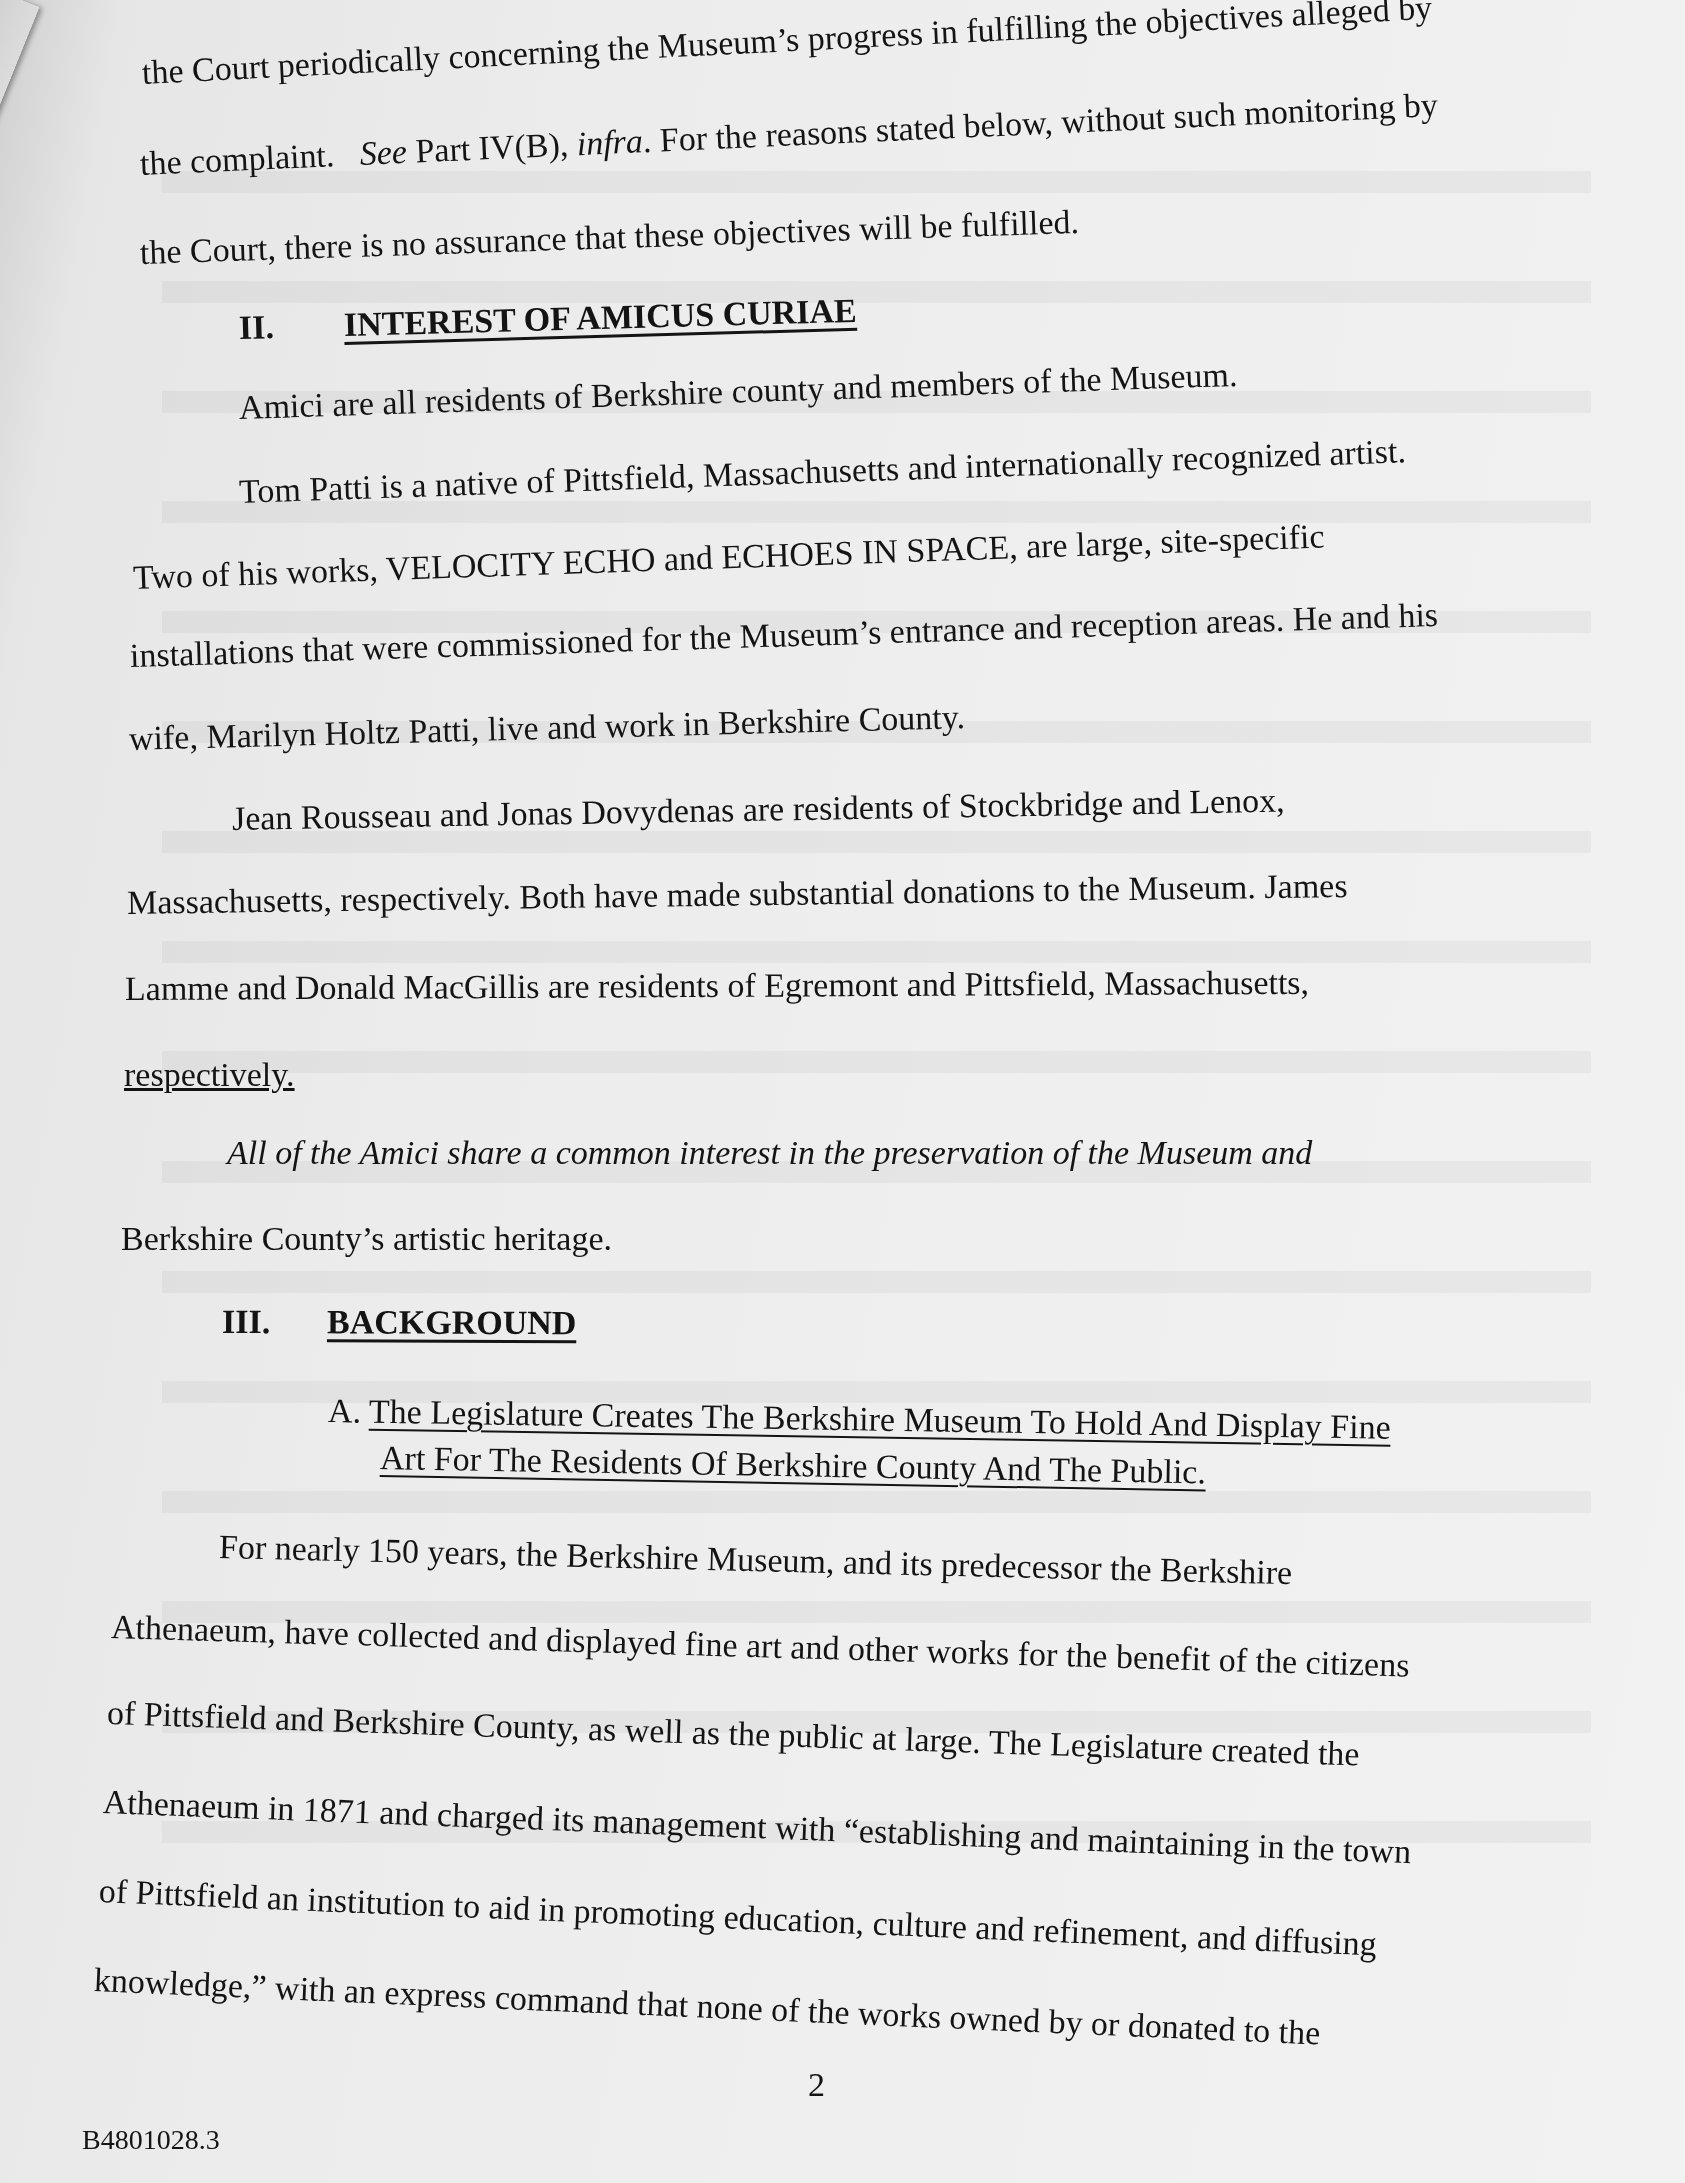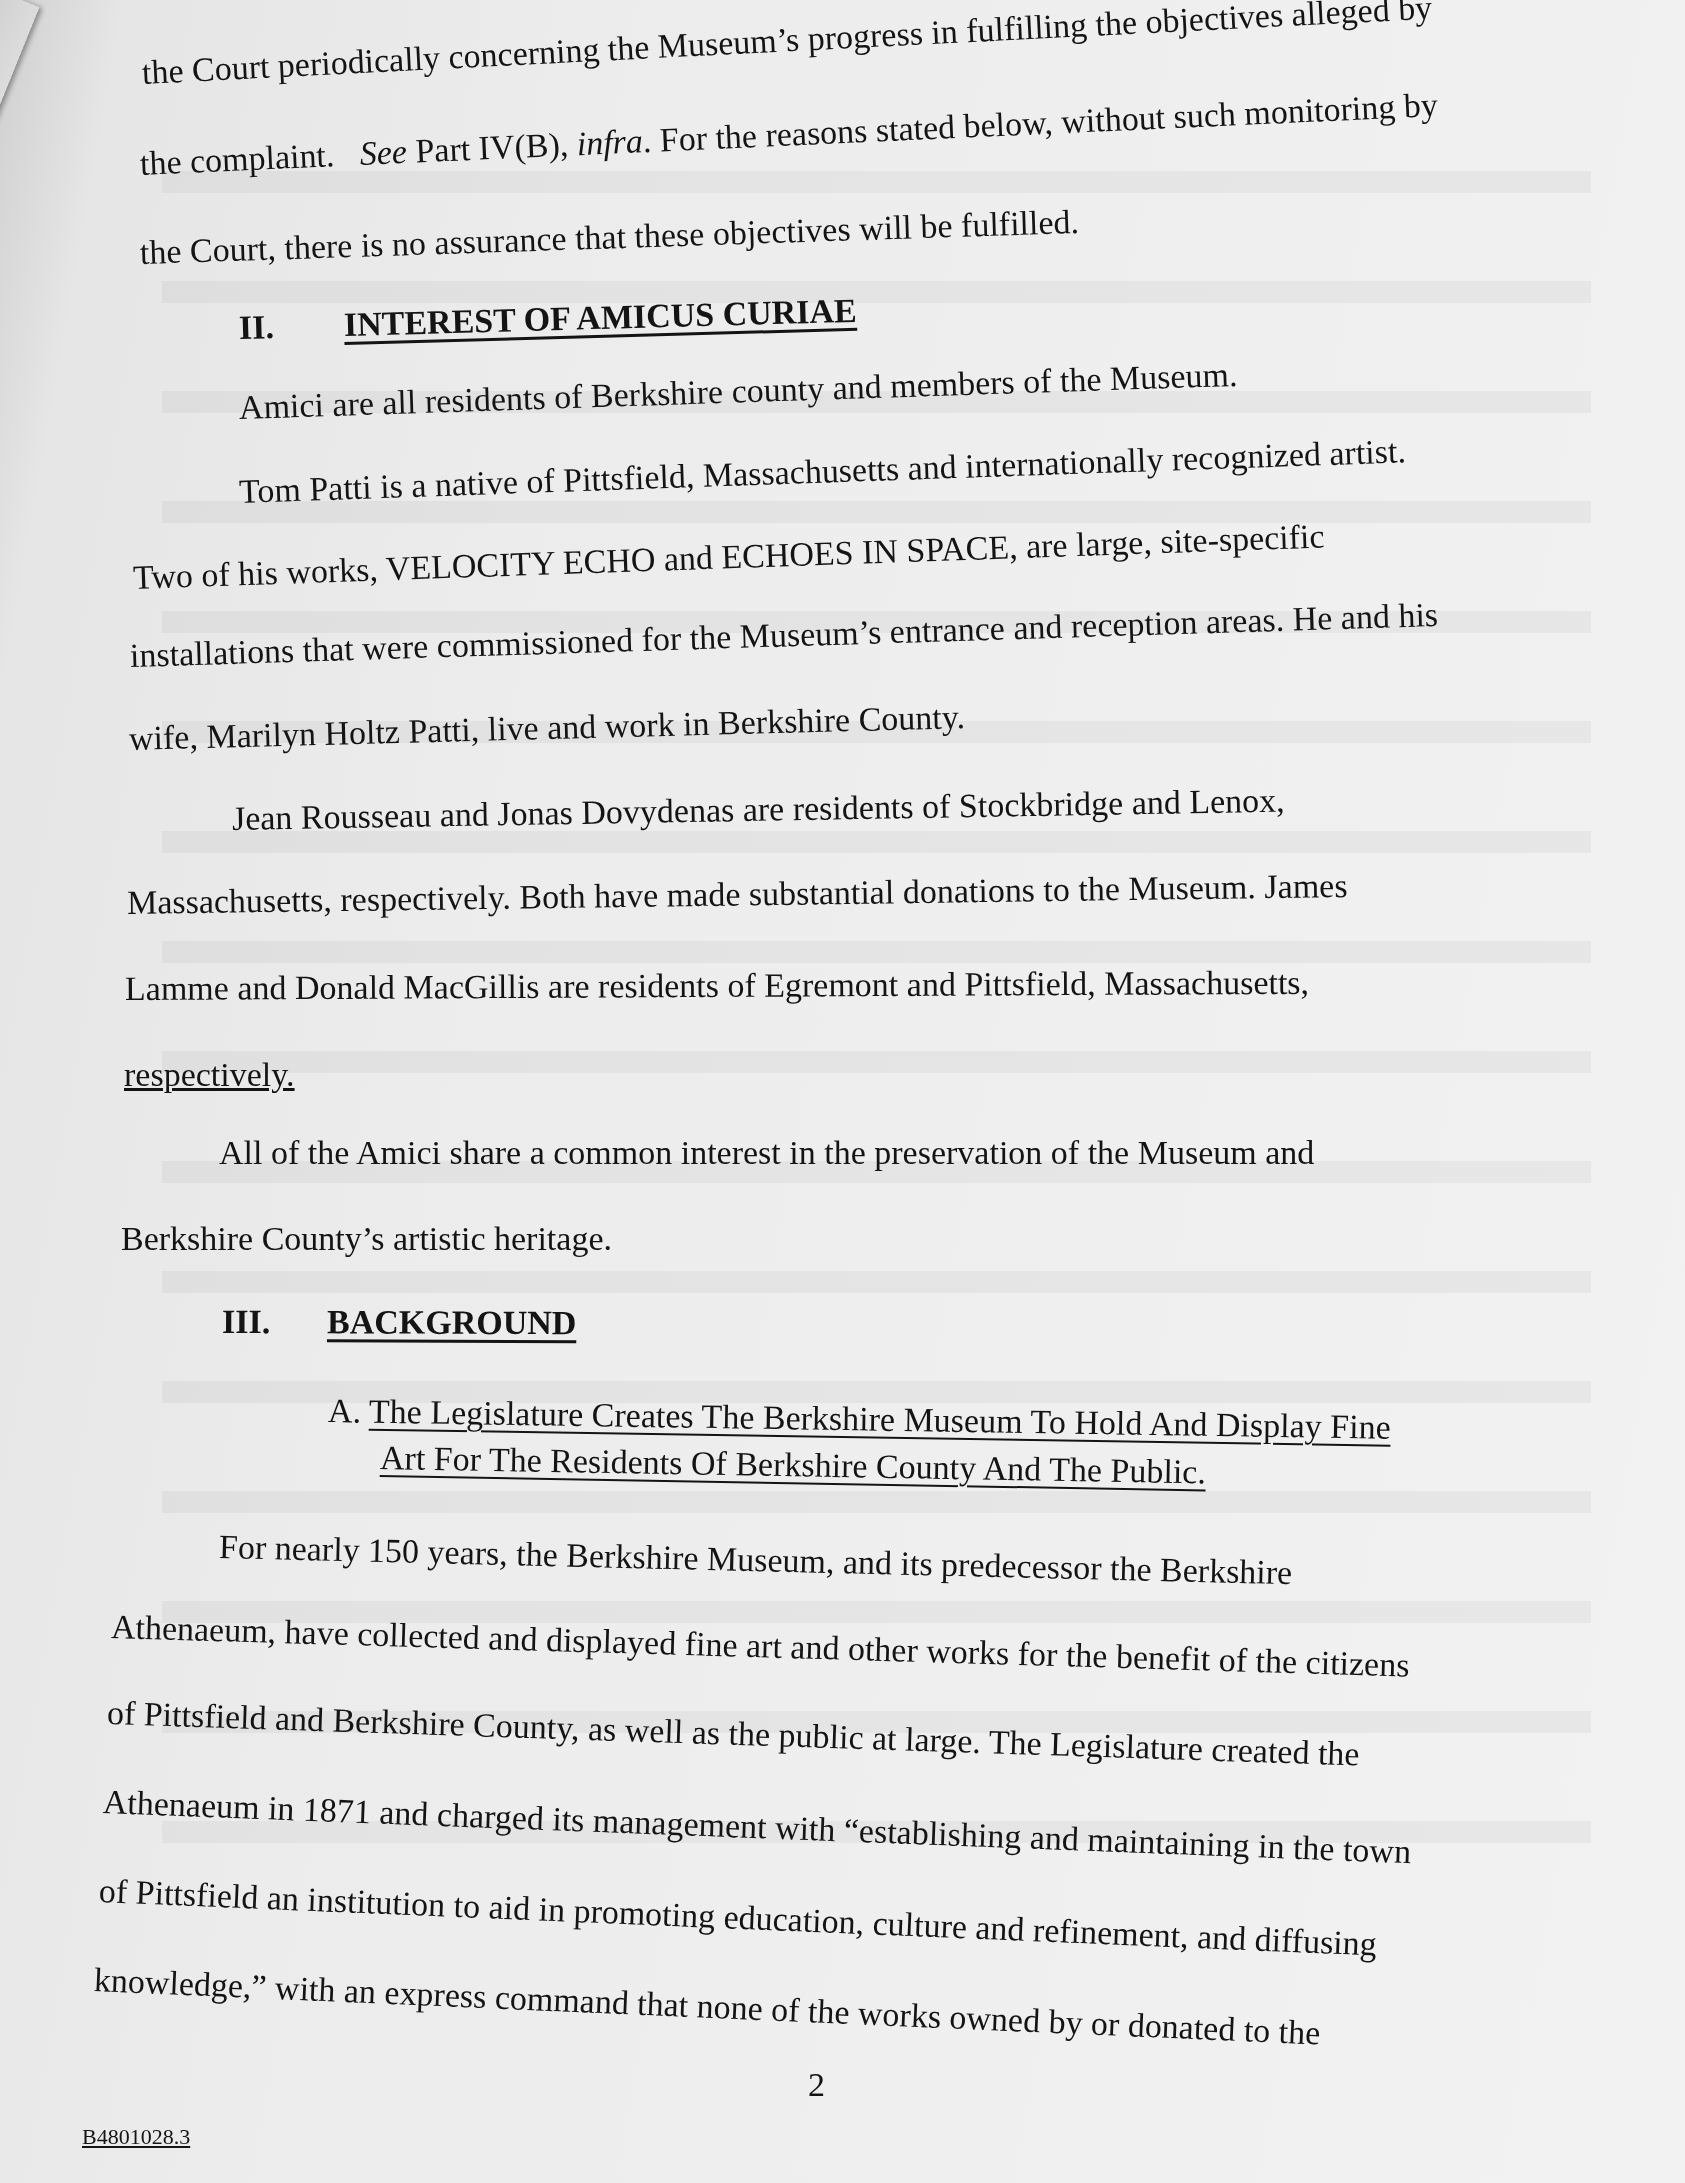--- a/index.html
+++ b/index.html
@@ -74,22 +74,21 @@
   }
   em { font-style: italic; }
   .page-number {
     position: absolute;
     left: 808px; top: 2066px;
     font-size: 34px;
   }
   .doc-id {
     position: absolute;
     left: 82px; top: 2124px;
-    font-size: 22px;
-    text-decoration: underline;
+    font-size: 28px;
   }
 </style>
 </head>
 <body>
 
 <div class="photo">
   <div class="under-sheet"></div>
   <div class="ghost-text">
     <div></div>
       <div></div>
@@ -130,21 +129,21 @@
     <div class="line" style="left:239px; top:475px; transform: rotate(-2.0deg);">Tom Patti is a native of Pittsfield, Massachusetts and internationally recognized artist.</div>
     <div class="line" style="left:133px; top:561px; transform: rotate(-2.0deg);">Two of his works, VELOCITY ECHO and ECHOES IN SPACE, are large, site-specific</div>
     <div class="line" style="left:130px; top:639px; transform: rotate(-1.8deg);">installations that were commissioned for the Museum’s entrance and reception areas.  He and his</div>
     <div class="line" style="left:129px; top:722px; transform: rotate(-1.5deg);">wife, Marilyn Holtz Patti, live and work in Berkshire County.</div>
 
     <div class="line" style="left:232px; top:802px; transform: rotate(-1.0deg);">Jean Rousseau and Jonas Dovydenas are residents of Stockbridge and Lenox,</div>
     <div class="line" style="left:127px; top:886px; transform: rotate(-0.8deg);">Massachusetts, respectively.  Both have made substantial donations to the Museum.  James</div>
     <div class="line" style="left:125px; top:972px; transform: rotate(-0.3deg);">Lamme and Donald MacGillis are residents of Egremont and Pittsfield, Massachusetts,</div>
     <div class="line" style="left:124px; top:1058px; transform: rotate(0deg); text-decoration: underline;">respectively.</div>
 
-    <div class="line" style="left:219px; top:1136px; transform: rotate(0deg);">All of the Amici share a common interest in the preservation of the Museum and</div>
+    <div class="line" style="left:227px; top:1136px; transform: rotate(0deg); font-style: italic;">All of the Amici share a common interest in the preservation of the Museum and</div>
     <div class="line" style="left:121px; top:1222px; transform: rotate(0deg); font-family: Liberation Serif, serif;">Berkshire County’s artistic heritage.</div>
 
     <div class="line heading" style="left:222px; top:1305px; transform: rotate(0.2deg);">
       <span class="num">III.</span><span class="title">BACKGROUND</span>
     </div>
 
     <div class="line sub" style="left:328px; top:1394px; transform: rotate(0.9deg);">
       <span>A.</span>
       <span class="title">The Legislature Creates The Berkshire Museum To Hold And Display Fine</span>
     </div>

